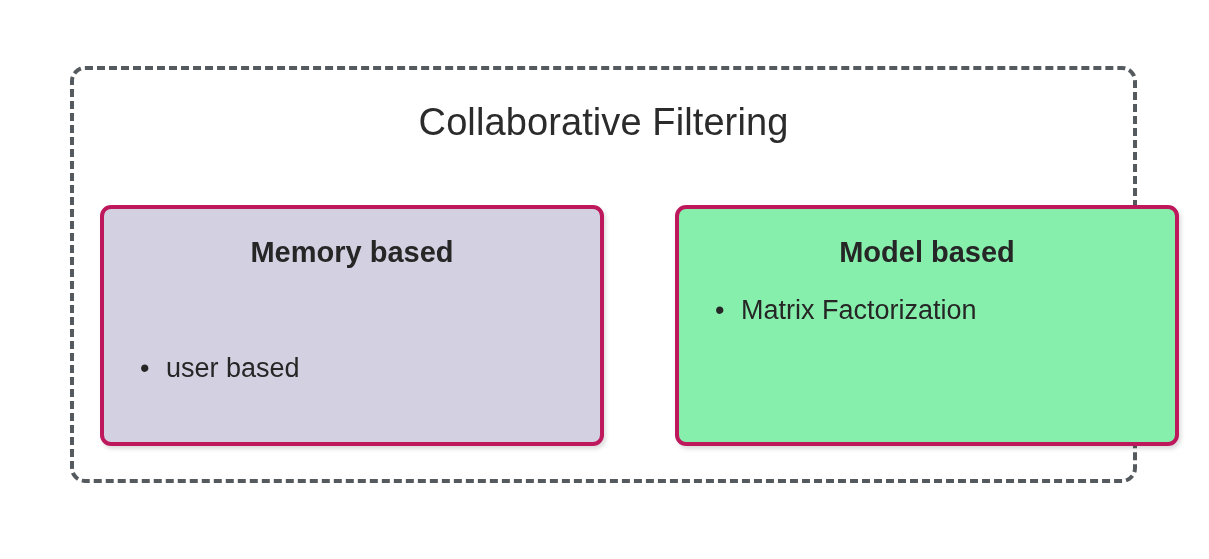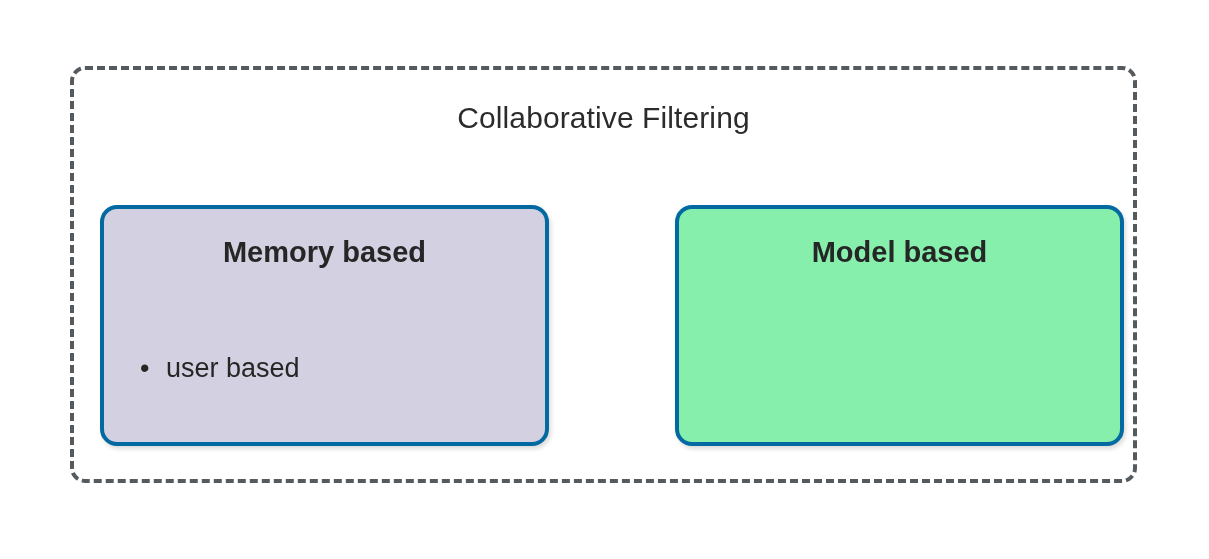--- a/index.html
+++ b/index.html
@@ -28,36 +28,36 @@
     border-radius: 15px;
     background: #ffffff;
   }
 
   #cf-title {
     position: absolute;
     left: 0;
     right: 0;
     top: 31px;
     text-align: center;
-    font-size: 30px;
+    font-size: 38px;
     font-weight: 400;
     color: #2b2b2b;
     letter-spacing: 0.1px;
     white-space: nowrap;
   }
 
   
   .cat-box {
     position: absolute;
     top: 135px;
-    width: 449px;
+    width: 504px;
     height: 241px;
     box-sizing: border-box;
-    border: 4px solid #0369a1;
-    border-radius: 17px;
+    border: 4px solid #be185d;
+    border-radius: 11px;
     box-shadow: 2px 3px 4px rgba(0,0,0,0.14);
   }
   #box-memory {
     left: 26px;
     background: #d3d1e1;
   }
   #box-model {
     left: 601px;
     background: #86efac;
   }
@@ -112,16 +112,17 @@
   <div class="cat-box" id="box-memory">
     <div class="cat-heading">Memory based</div>
     <ul class="cat-list" id="list-memory">
       <li>user based</li>
     </ul>
   </div>
 
   <div class="cat-box" id="box-model">
     <div class="cat-heading">Model based</div>
     <ul class="cat-list" id="list-model">
+      <li>Matrix Factorization</li>
     </ul>
   </div>
 
 </div>
 
 </body></html>

